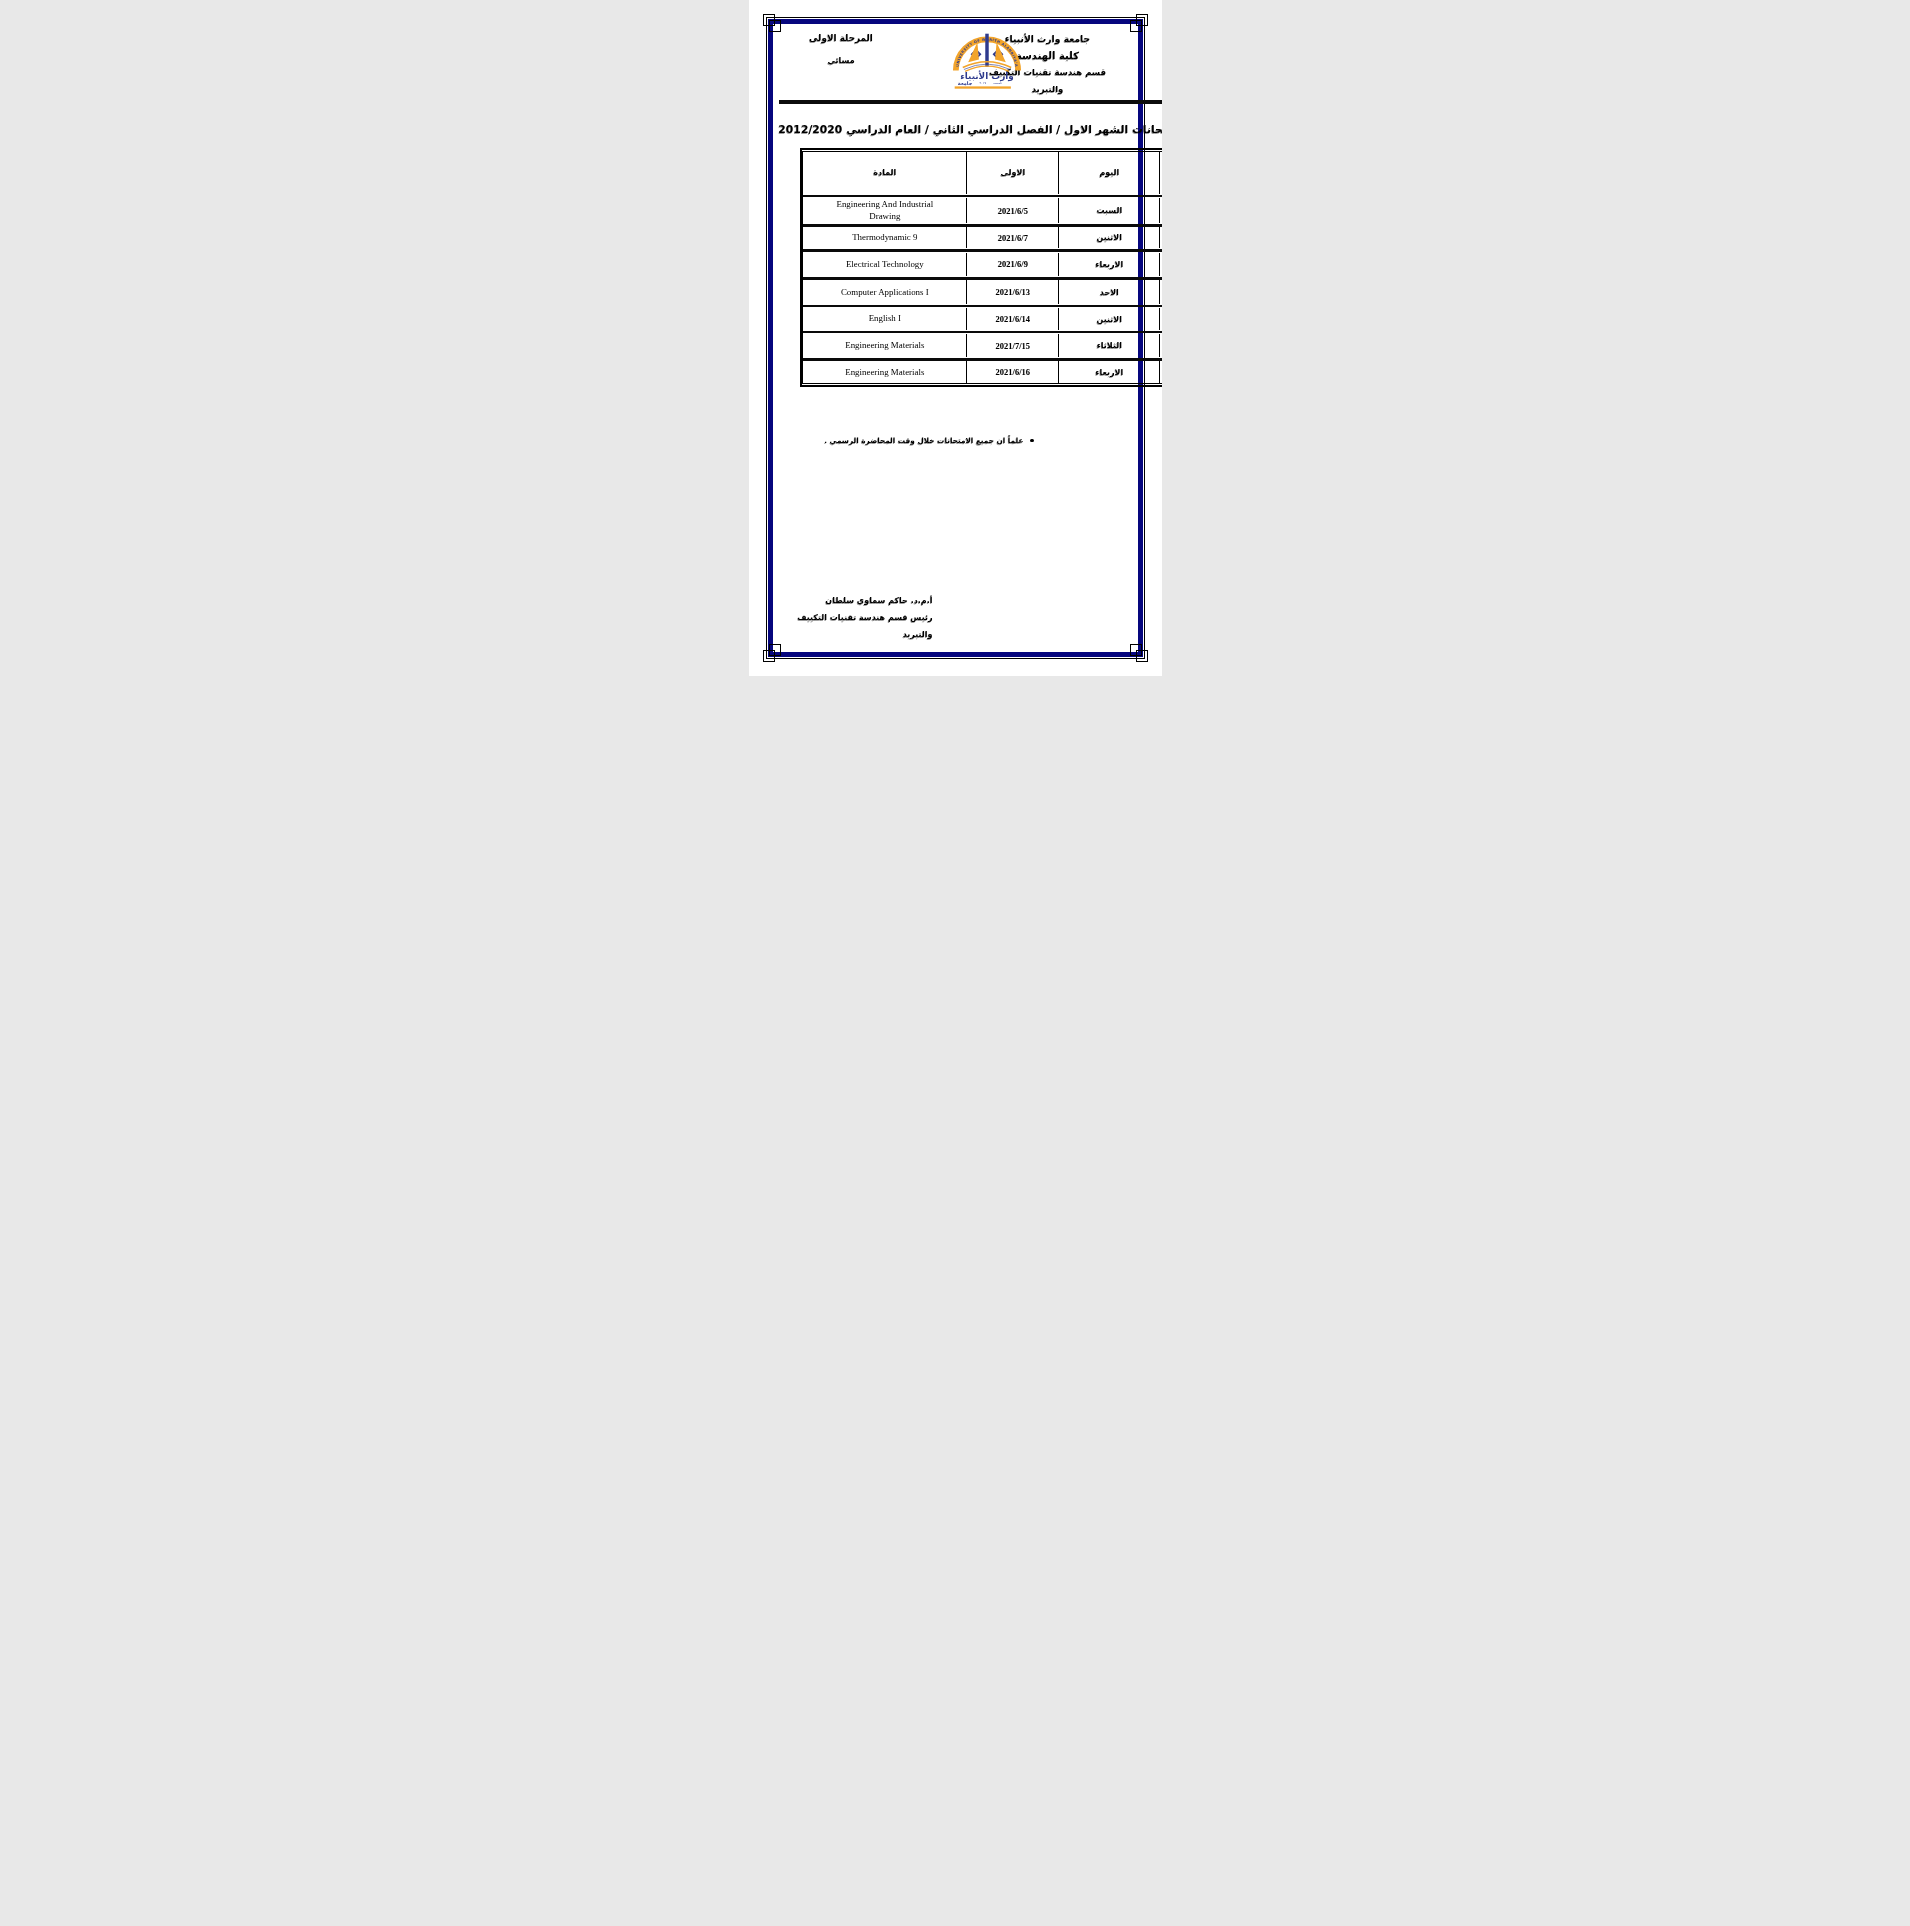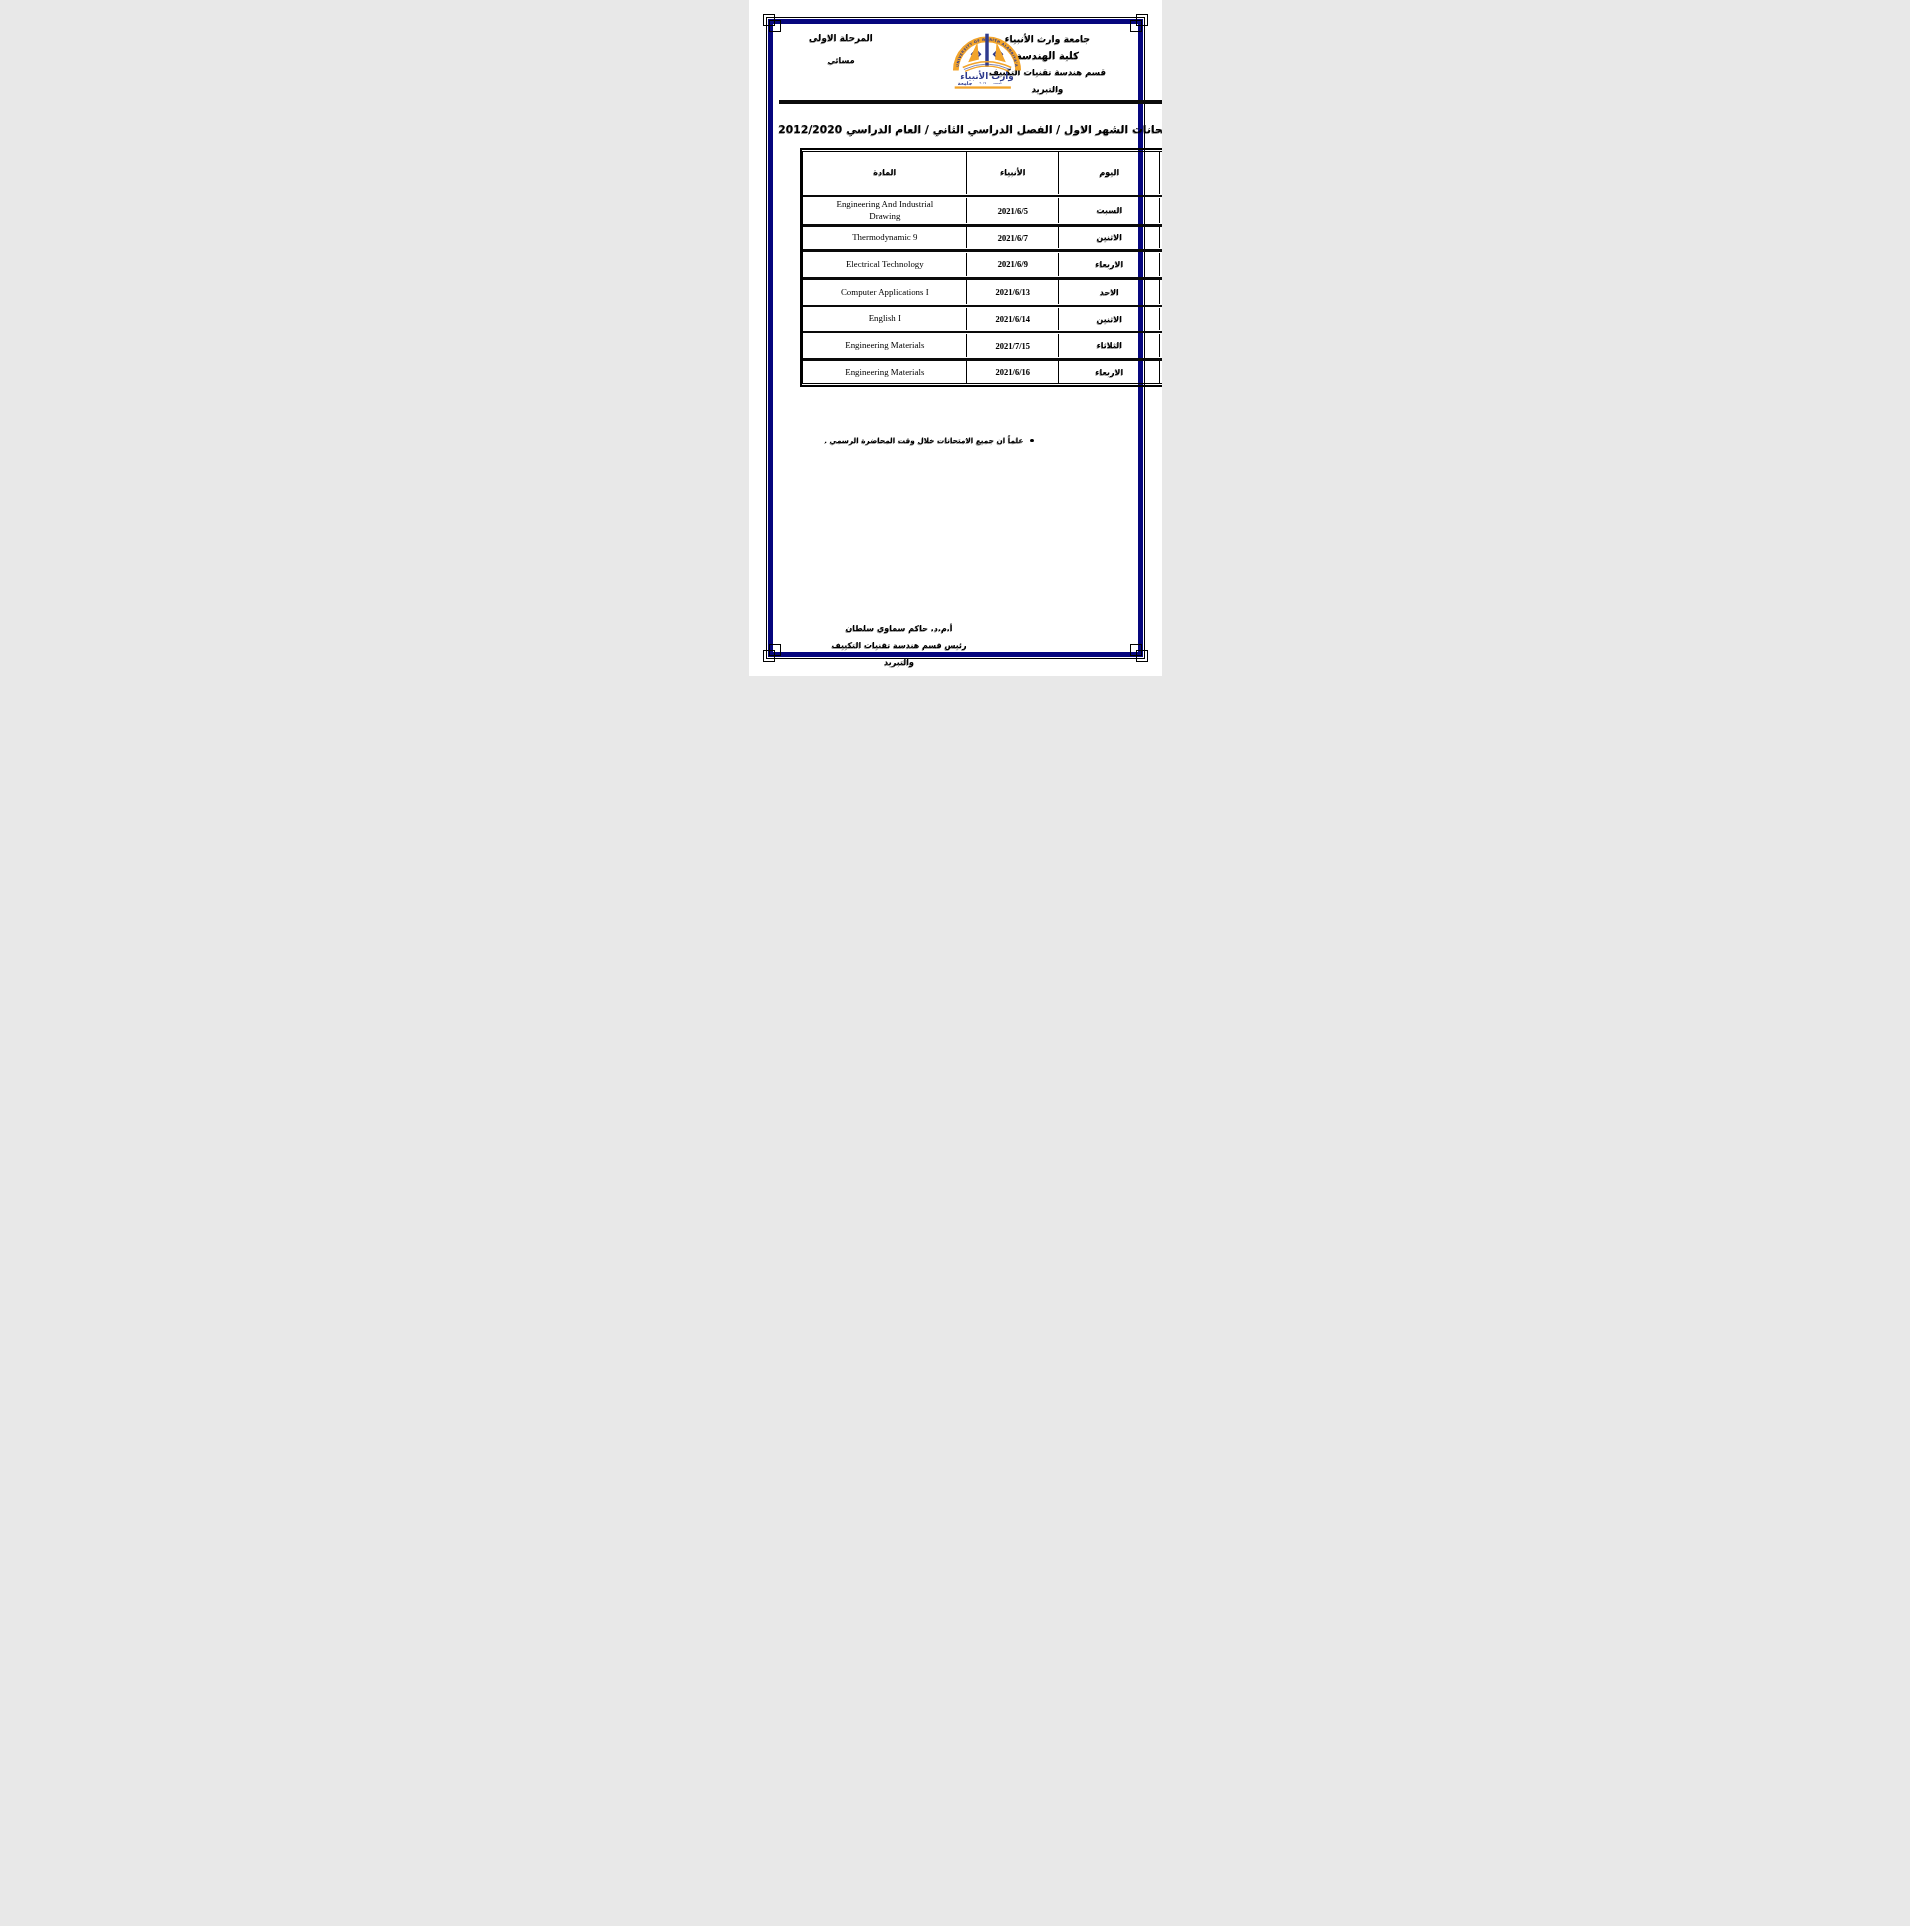--- a/index.html
+++ b/index.html
@@ -61,21 +61,21 @@
     text-shadow:-0.4px 0.4px 0 rgba(0,0,0,0.2);}
   .c-subj{font-family:"Liberation Serif",serif;font-size:8.9px;font-weight:400;direction:ltr;
     line-height:1.25;padding:0.8px 21.6px;}
 
   
   .note{position:absolute;right:128px;top:436px;direction:rtl;display:flex;align-items:center;gap:6.2px;}
   .note .dot{width:3.9px;height:3.9px;border-radius:50%;background:#000;flex:0 0 auto;}
   .note .txt{font-size:7.3px;}
 
   
-  .sig{position:absolute;left:37px;top:620px;width:147px;text-align:center;direction:rtl;line-height:17px;margin-left:40px;}
+  .sig{position:absolute;left:37px;top:592px;width:147px;direction:rtl;line-height:17px;}
   .sig .s1{font-size:8px;}
   .sig .s2{font-size:8px;}
 </style>
 </head>
 <body>
 
 <div class="page">
 
   <div class="frame-line"></div>
   <div class="navy-strip navy-top"></div>
@@ -136,21 +136,21 @@
   <div class="hdr-band"></div>
 
   <div class="doc-title ar-heavy">جدول امتحانات الشهر الاول / الفصل الدراسي الثاني / العام الدراسي 2012/2020</div>
 
   <div class="tbl-outer">
     <div class="tbl-inner">
 
       <div class="trow h-row">
         <div class="tcell c-ar ar-heavy">ت</div>
         <div class="tcell c-ar ar-heavy">اليوم</div>
-        <div class="tcell c-ar ar-heavy">الأنبياء</div>
+        <div class="tcell c-ar ar-heavy">الاولى</div>
         <div class="tcell c-ar ar-heavy">المادة</div>
       </div>
 
       <div class="sep"></div>
       <div class="trow r1">
         <div class="tcell c-no">1</div>
         <div class="tcell c-ar ar-heavy">السبت</div>
         <div class="tcell c-date">2021/6/5</div>
         <div class="tcell c-subj">Engineering And Industrial Drawing</div>
       </div>

